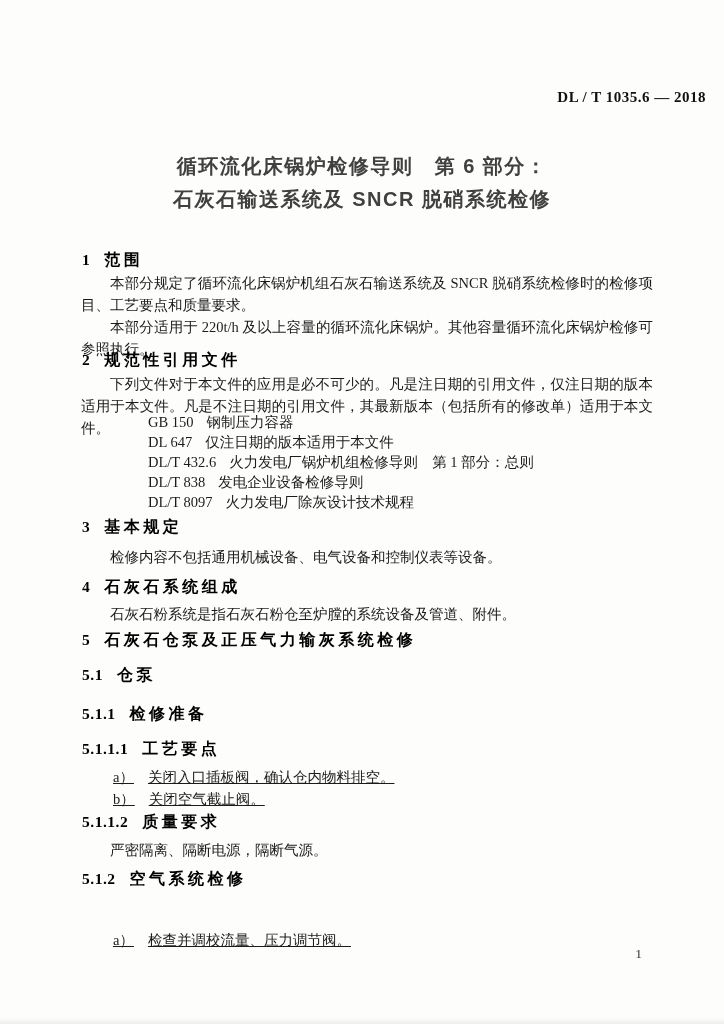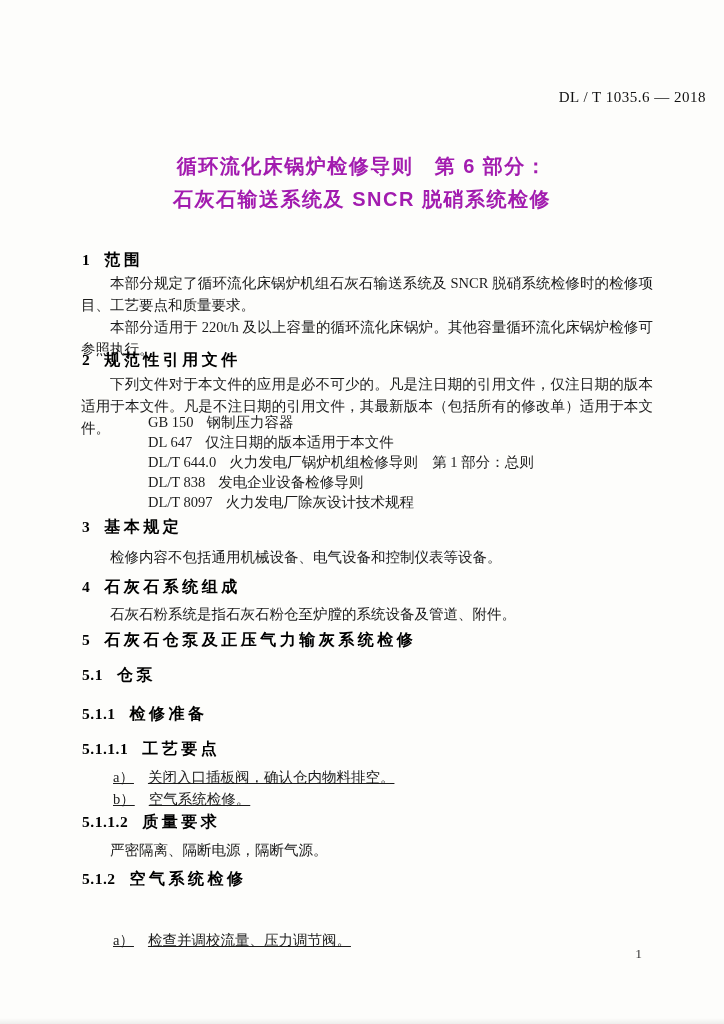--- a/index.html
+++ b/index.html
@@ -21,36 +21,36 @@
     position: absolute;
     left: 0; right: 0; bottom: 0;
     height: 6px;
     background: linear-gradient(to bottom, rgba(0,0,0,0), rgba(0,0,0,0.06));
   }
   .abs { position: absolute; }
 
   .doc-number {
     top: 89px;
     right: 18px;
-    font-weight: normal;
+    font-weight: bold;
     font-size: 15px;
     letter-spacing: 0.5px;
     color: #111;
     white-space: nowrap;
   }
 
   .title-line {
     left: 0;
     width: 724px;
     text-align: center;
     font-family: "Liberation Sans", "DejaVu Sans", sans-serif;
     font-weight: bold;
     font-size: 20px;
     letter-spacing: 1.5px;
-    color: #a21caf;
+    color: #404040;
     white-space: nowrap;
   }
 
   .heading {
     left: 82px;
     white-space: nowrap;
     font-family: Liberation Serif, serif;
     color: #000;
   }
   .h-num {
@@ -123,21 +123,21 @@
   <p class="abs para" style="top:373px">下列文件对于本文件的应用是必不可少的。凡是注日期的引用文件，仅注日期的版本适用于本文件。凡是不注日期的引用文件，其最新版本（包括所有的修改单）适用于本文件。</p>
 
   <div class="abs ref-list" style="top:412px">
     <div class="ref-line">
       <span class="ref-code">GB 150</span><span class="ref-title">钢制压力容器</span>
     </div>
     <div class="ref-line">
       <span class="ref-code">DL 647</span><span class="ref-title">仅注日期的版本适用于本文件</span>
     </div>
     <div class="ref-line">
-      <span class="ref-code">DL/T 644.0</span><span class="ref-title">火力发电厂锅炉机组检修导则　第 1 部分：总则</span>
+      <span class="ref-code">DL/T 432.6</span><span class="ref-title">火力发电厂锅炉机组检修导则　第 1 部分：总则</span>
     </div>
     <div class="ref-line">
       <span class="ref-code">DL/T 838</span><span class="ref-title">发电企业设备检修导则</span>
     </div>
     <div class="ref-line">
       <span class="ref-code">DL/T 8097</span><span class="ref-title">火力发电厂除灰设计技术规程</span>
     </div>
   </div>
 
   <div class="abs heading" style="top:517px">
@@ -163,21 +163,21 @@
   </div>
 
   <div class="abs heading" style="top:739px">
     <span class="h-num">5.1.1.1</span><span class="h-text">工艺要点</span>
   </div>
   <div class="abs list" style="top:766px">
     <div class="list-item">
       <span class="li-marker">a）</span><span class="li-text">关闭入口插板阀，确认仓内物料排空。</span>
     </div>
     <div class="list-item">
-      <span class="li-marker">b）</span><span class="li-text">空气系统检修。</span>
+      <span class="li-marker">b）</span><span class="li-text">关闭空气截止阀。</span>
     </div>
   </div>
 
   <div class="abs heading" style="top:812px">
     <span class="h-num">5.1.1.2</span><span class="h-text">质量要求</span>
   </div>
   <p class="abs para" style="top:839px">严密隔离、隔断电源，隔断气源。</p>
 
   <div class="abs heading" style="top:869px">
     <span class="h-num">5.1.2</span><span class="h-text">空气系统检修</span>

